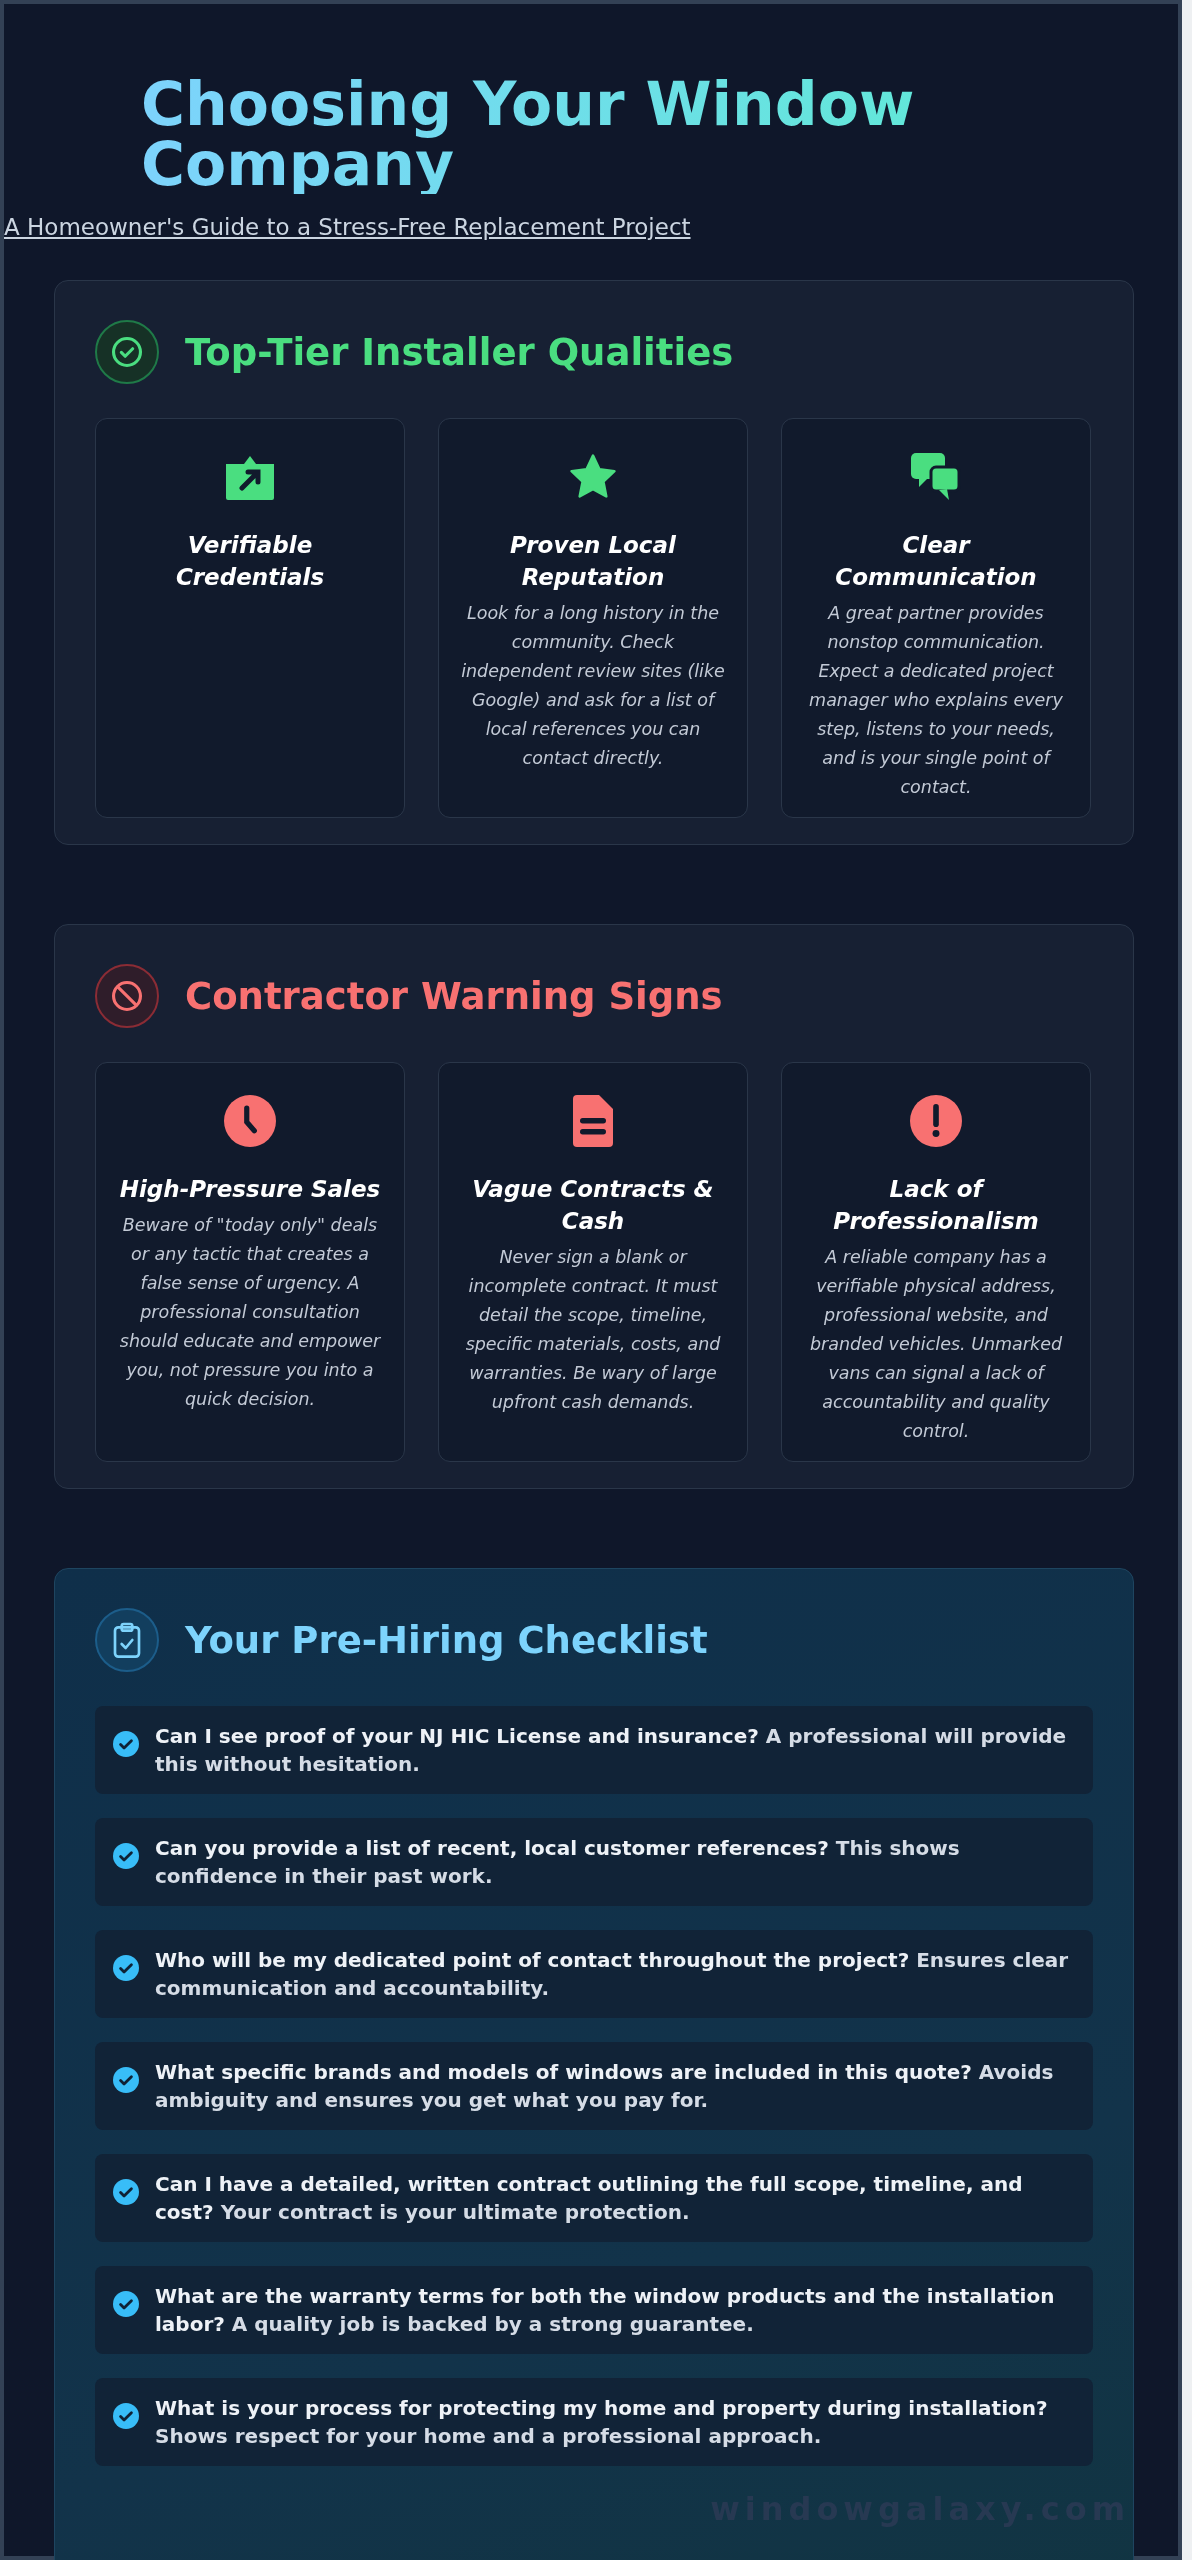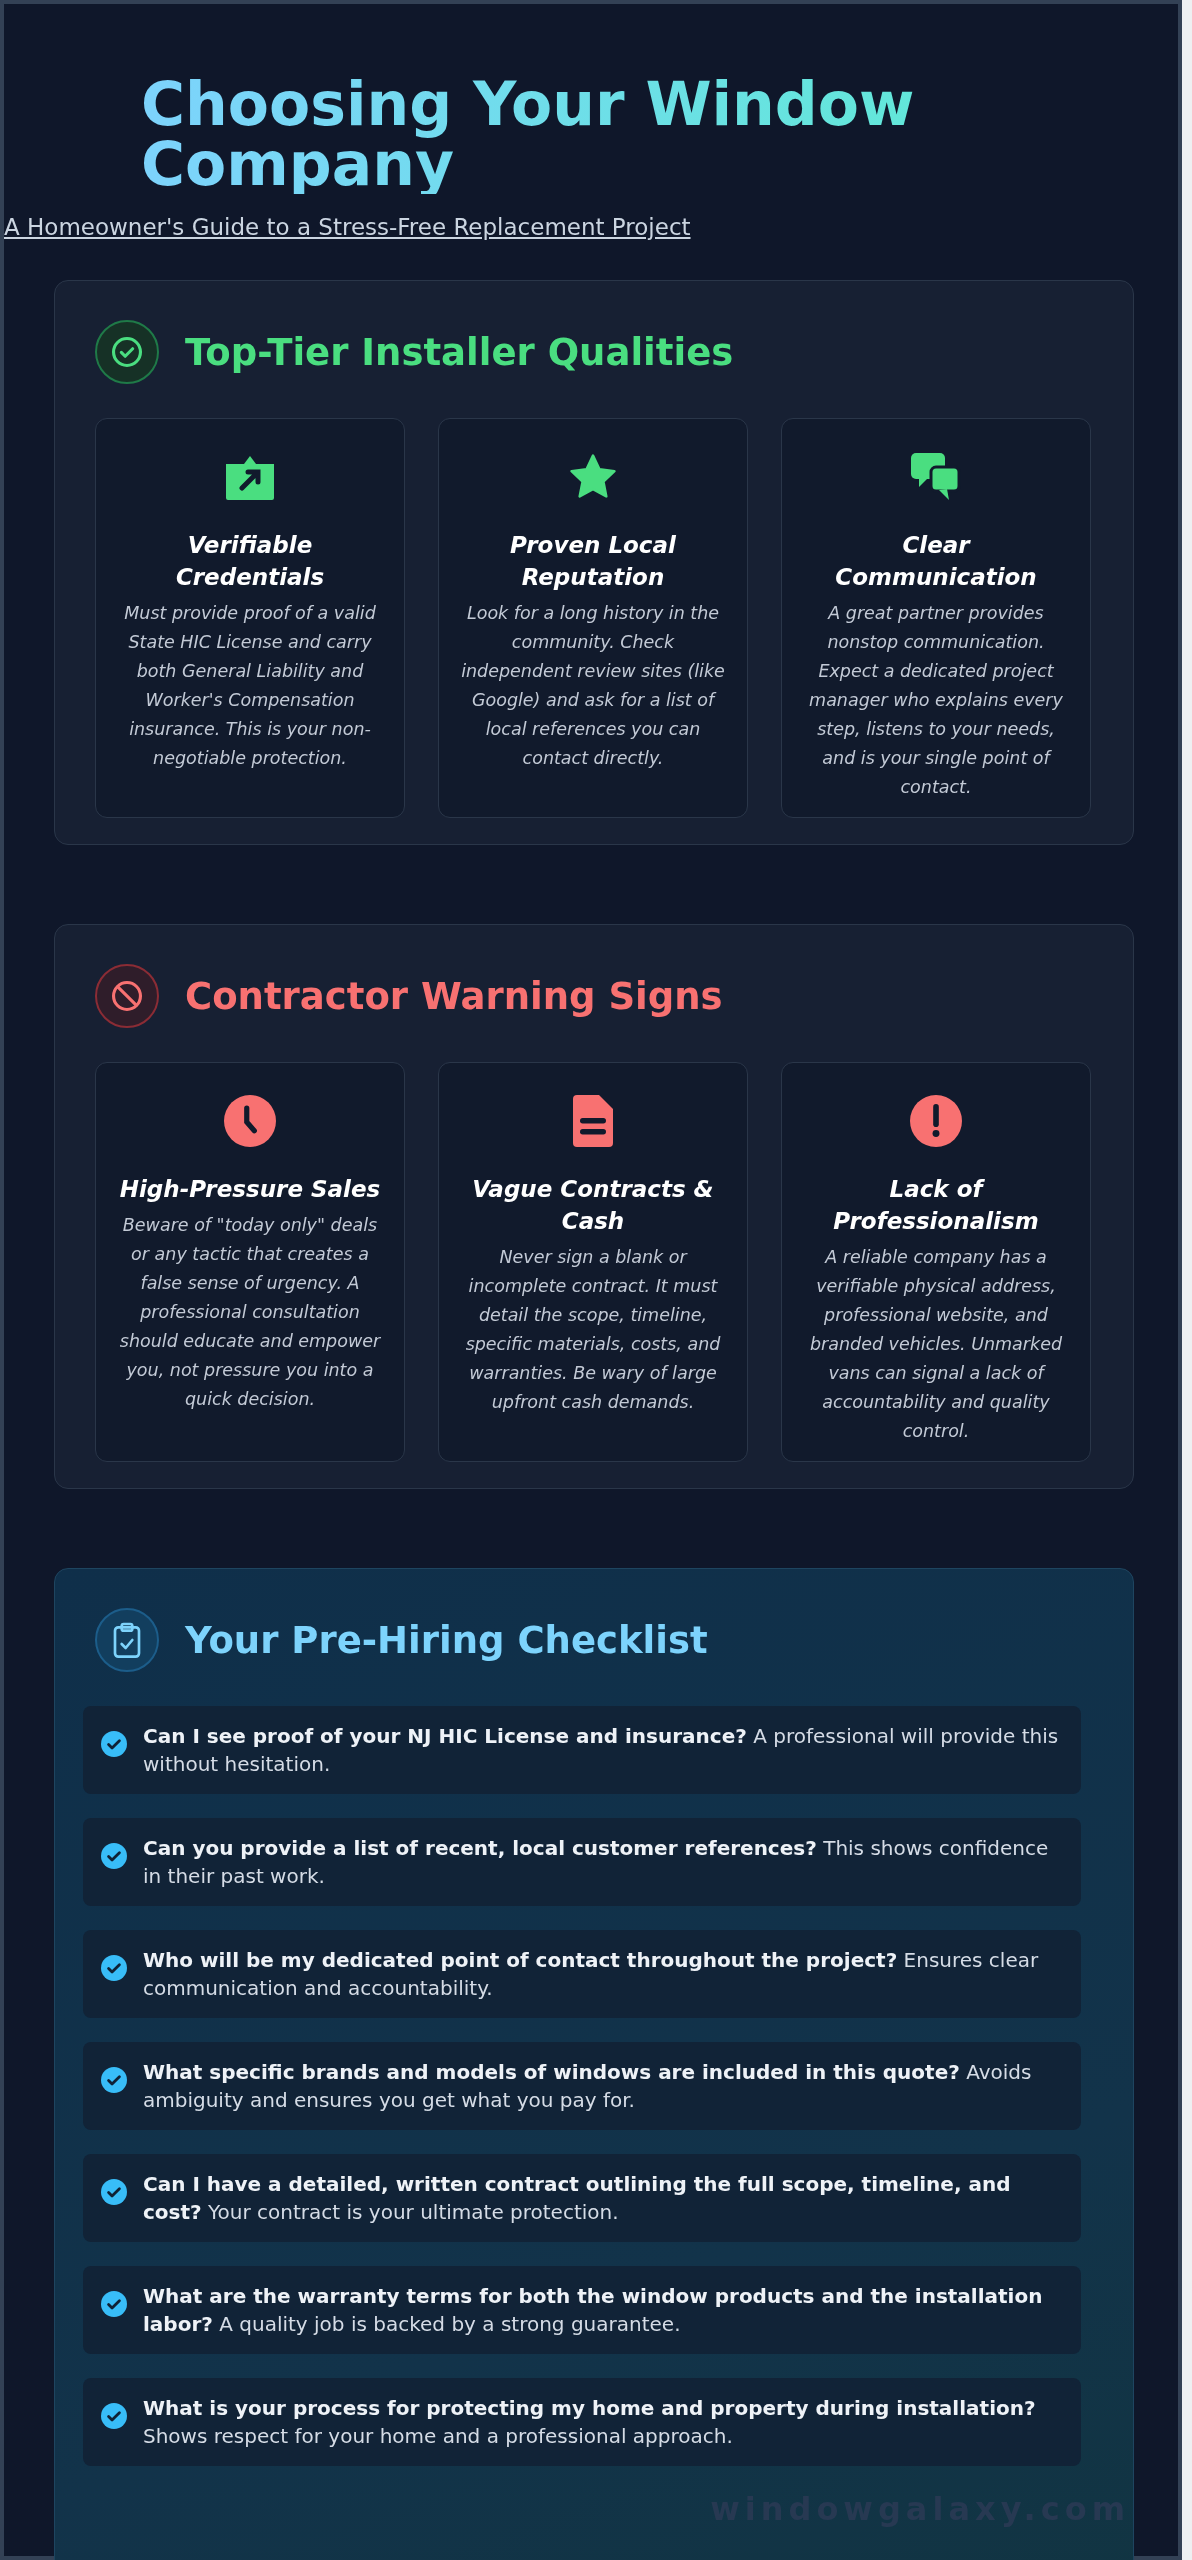--- a/index.html
+++ b/index.html
@@ -49,21 +49,21 @@
     .cards { position: absolute; left: 40px; top: 137px; display: flex; gap: 33px; font-style: italic; }
     .card {
       width: 310px; height: 400px; box-sizing: border-box;
       background: #111a2c; border: 1px solid #2a3649; border-radius: 12px;
       text-align: center; padding: 30px 22px 0;
     }
     .card-icon { height: 56px; display: flex; justify-content: center; align-items: center; }
     .card-title { color: #ffffff; font-weight: bold; font-size: 23px; line-height: 32px; margin-top: 24px; }
     .card-text { color: #c3cad6; font-size: 17.5px; line-height: 29px; margin-top: 6px; }
 
-    .checklist { position: absolute; left: 28px; top: 137px; width: 998px; }
+    .checklist { position: absolute; left: 40px; top: 137px; width: 998px; font-weight: bold; }
     .check-item {
       height: 88px; box-sizing: border-box; margin-bottom: 24px;
       background: #112337; border-radius: 8px;
       display: flex; align-items: flex-start; padding: 16px 20px 0 18px;
     }
     .check-icon { width: 26px; height: 26px; margin-top: 9px; flex-shrink: 0; }
     .check-text { margin-left: 16px; color: #d5dce6; font-size: 20px; line-height: 28px; }
     .check-text b { color: #eef2f7; }
 
     .watermark {
@@ -93,21 +93,20 @@
     </div>
     <div class="cards">
       <div class="card">
         <div class="card-icon">
           <svg width="52" height="46" viewBox="0 0 52 46">
               <path d="M2 10 L20 10 L26 2 L32 10 L50 10 L50 44 Q50 46 48 46 L4 46 Q2 46 2 44 Z" fill="#4ade80"></path>
               <path d="M18 34 L32 20 M24 18 L34 18 L34 28" stroke="#111a2c" stroke-width="5" stroke-linecap="round" fill="none"></path>
             </svg>
         </div>
         <div class="card-title">Verifiable Credentials</div>
-        <div class="card-text">Must provide proof of a valid State HIC License and carry both General Liability and Worker's Compensation insurance. This is your non-negotiable protection.</div>
       </div>
       <div class="card">
         <div class="card-icon">
           <svg width="50" height="48" viewBox="0 0 24 23">
               <path d="M12 1.2l3.1 6.6 7.2.9-5.3 5 1.4 7.1L12 17.3l-6.4 3.5 1.4-7.1-5.3-5 7.2-.9z" fill="#4ade80" stroke="#4ade80" stroke-width="1.2" stroke-linejoin="round"></path>
             </svg>
         </div>
         <div class="card-title">Proven Local Reputation</div>
         <div class="card-text">Look for a long history in the community. Check independent review sites (like Google) and ask for a list of local references you can contact directly.</div>
       </div>

